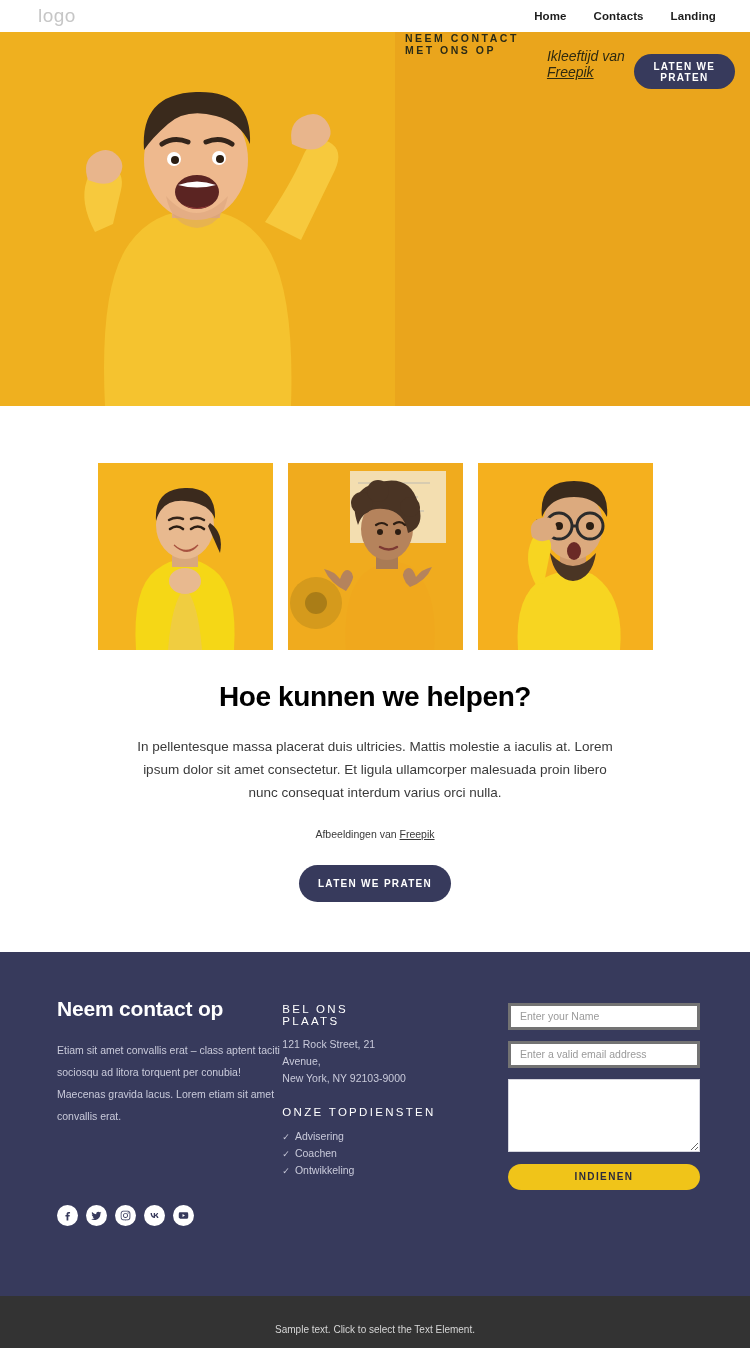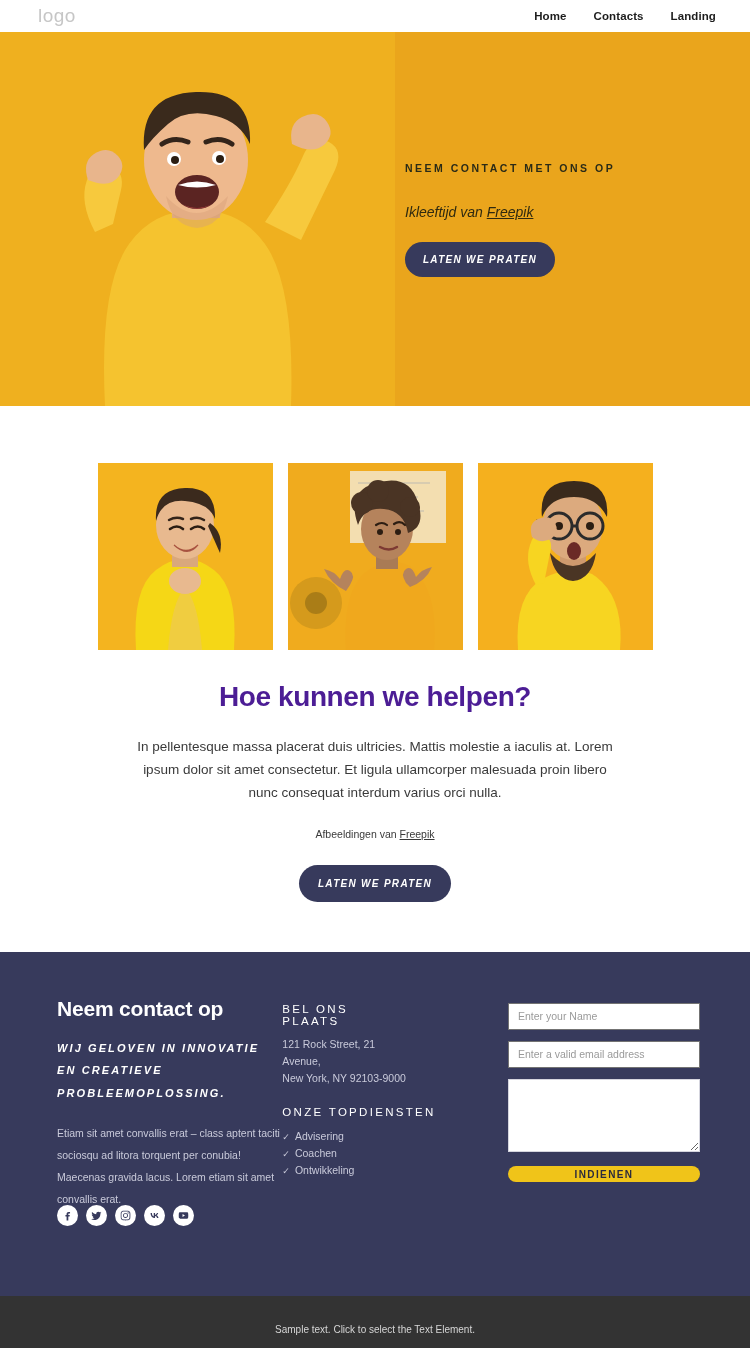--- a/index.html
+++ b/index.html
@@ -52,21 +52,21 @@
     left: 0; top: 0;
     width: 395px; height: 374px;
     overflow: hidden;
   }
   .hero-photo svg { display: block; width: 395px; height: 374px; }
   .hero-content {
     position: absolute;
     left: 405px; top: 0;
     width: 330px; height: 374px;
     display: flex;
-    flex-direction: column;
+    flex-direction: row;
     justify-content: center;
   }
   .eyebrow {
     font-size: 10.5px;
     font-weight: bold;
     letter-spacing: 2.5px;
     color: #2b2b17;
     margin-bottom: 14px;
   }
   .hero-title {
@@ -97,21 +97,20 @@
     height: 35px;
     border: none;
     border-radius: 18px;
     background: #373a5c;
     color: #ffffff;
     font-size: 10px;
     font-weight: bold;
     letter-spacing: 1.3px;
     cursor: pointer;
     font-family: "Liberation Sans", sans-serif;
-    font-style: italic;
   }
 
   
   .cards-section {
     background: #ffffff;
     padding-top: 57px;
   }
   .cards {
     display: flex;
     justify-content: center;
@@ -127,21 +126,21 @@
 
   
   .help {
     text-align: center;
     padding: 31px 0 0 0;
     background: #ffffff;
   }
   .help h2 {
     font-size: 28px;
     font-weight: bold;
-    color: #4c1d95;
+    color: #000000;
     letter-spacing: -0.4px;
   }
   .help p {
     margin: 22px auto 0;
     width: 490px;
     font-size: 13.5px;
     line-height: 1.72;
     color: #3a3a3a;
   }
   .help-credit {
@@ -228,21 +227,21 @@
     display: flex;
     align-items: center;
     justify-content: center;
   }
   .soc svg { width: 13px; height: 13px; fill: #373a5c; }
 
   
   .field {
     width: 100%;
     height: 27px;
-    border: 1px solid #737373;
+    border: 3px solid #737373;
     background: #ffffff;
     margin-bottom: 11px;
     padding: 0 9px;
     font-size: 10.5px;
     color: #222;
     font-family: "Liberation Sans", sans-serif;
   }
   .field::placeholder { color: #9a9a9a; }
   .area {
     width: 100%;
@@ -251,21 +250,21 @@
     background: #ffffff;
     margin-bottom: 12px;
     padding: 7px 9px;
     font-size: 10.5px;
     resize: vertical;
     display: block;
     font-family: "Liberation Sans", sans-serif;
   }
   .btn-yellow {
     width: 100%;
-    height: 16px;
+    height: 26px;
     border: none;
     border-radius: 13px;
     background: #f0c419;
     color: #2b2b3d;
     font-size: 10px;
     font-weight: bold;
     letter-spacing: 1.4px;
     cursor: pointer;
     font-family: "Liberation Sans", sans-serif;
   }
@@ -415,21 +414,20 @@
     <span>Afbeeldingen van </span><a href="#">Freepik</a>
   </div>
   <button class="btn-navy">LATEN WE PRATEN</button>
 </section>
 
 <footer class="footer">
   <div class="footer-cols">
 
     <div class="col-left">
       <h3>Neem contact op</h3>
-      <div class="tagline">WIJ GELOVEN IN INNOVATIE EN CREATIEVE PROBLEEMOPLOSSING.</div>
       <div class="footer-body">Etiam sit amet convallis erat – class aptent taciti sociosqu ad litora torquent per conubia! Maecenas gravida lacus. Lorem etiam sit amet convallis erat.</div>
     </div>
 
     <div class="col-mid">
       <div class="footer-h4">BEL ONS</div>
       <div class="footer-h4">PLAATS</div>
       <div class="footer-lines">
         <div>121 Rock Street, 21</div>
         <div>Avenue,</div>
         <div>New York, NY 92103-9000</div>

